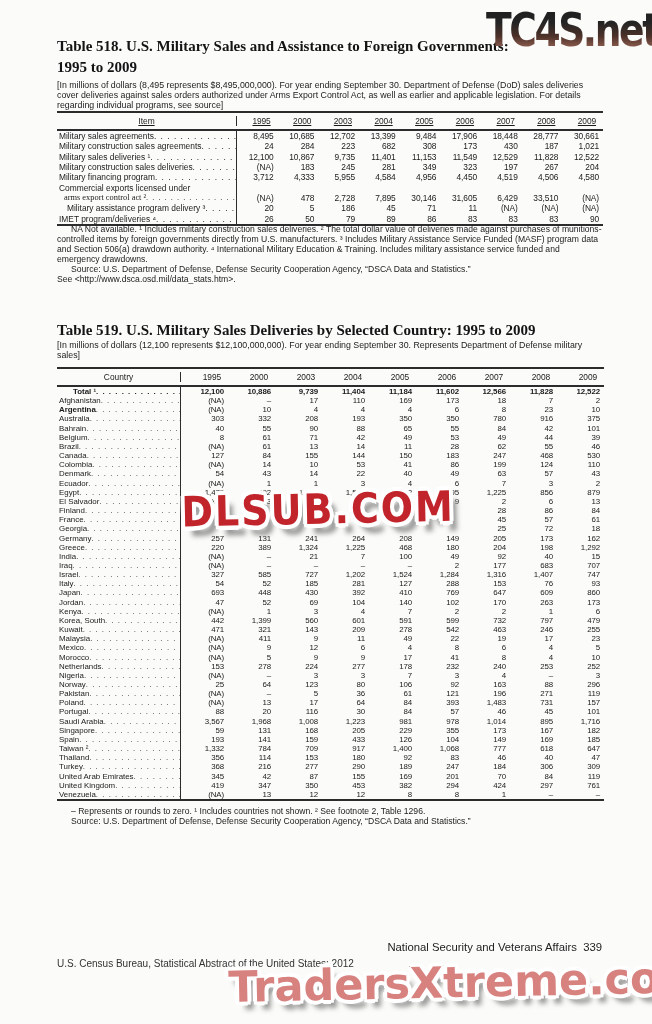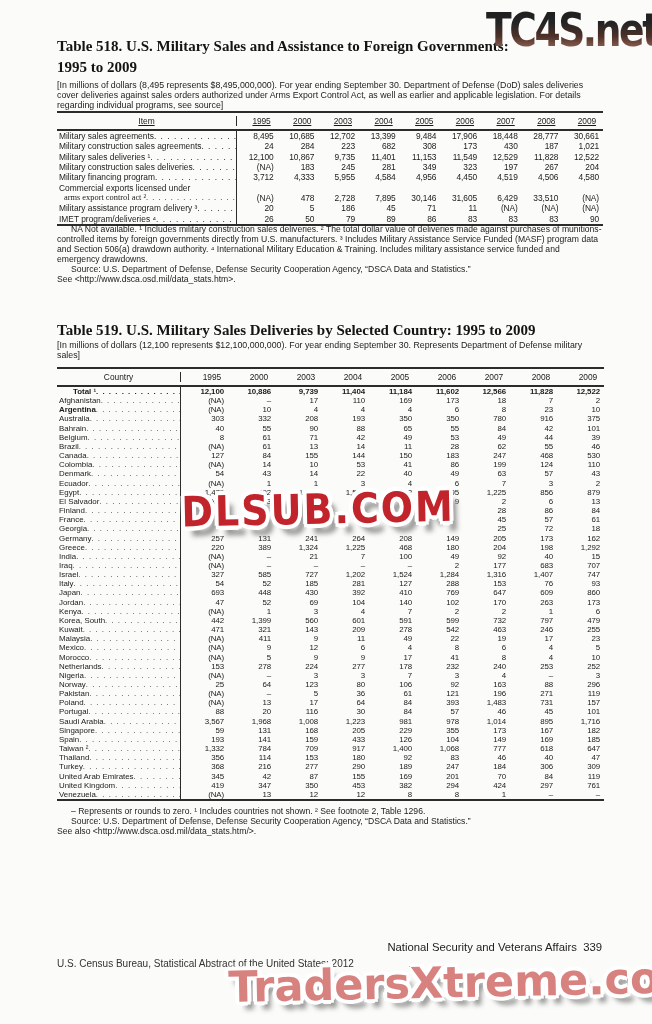--- a/index.html
+++ b/index.html
@@ -178,21 +178,21 @@
           <div class="c-num">2,728</div>
           <div class="c-num">7,895</div>
           <div class="c-num">30,146</div>
           <div class="c-num">31,605</div>
           <div class="c-num">6,429</div>
           <div class="c-num">33,510</div>
           <div class="c-num">(NA)</div>
         </div>
         <div class="t-row">
           <div class="c-label">
-            <div style="display: inline;">Military assistance program delivery ³</div>
+            <div style="display: inline; margin-left: 8px;">Military assistance program delivery ³</div>
             <div class="dots"></div>
           </div>
           <div class="c-num">20</div>
           <div class="c-num">5</div>
           <div class="c-num">186</div>
           <div class="c-num">45</div>
           <div class="c-num">71</div>
           <div class="c-num">11</div>
           <div class="c-num">(NA)</div>
           <div class="c-num">(NA)</div>
@@ -913,21 +913,20 @@
           <div class="c-num">1</div>
           <div class="c-num">–</div>
           <div class="c-num">–</div>
         </div>
       </div>
   </div>
 
   <div class="abs footnote-block" style="left:57px;top:806px;width:546px;">
     <div class="fn-indent">– Represents or rounds to zero. ¹ Includes countries not shown. ² See footnote 2, Table 1296.</div>
     <div class="fn-indent">Source: U.S. Department of Defense, Defense Security Cooperation Agency, “DSCA Data and Statistics.”</div>
-    <div>See also &lt;http://www.dsca.osd.mil/data_stats.htm/&gt;.</div>
   </div>
 
   <div class="abs footer-right" style="right:50px;top:941px;text-align:right;">
     <span>National Security and Veterans Affairs</span>&nbsp;&nbsp;<span>339</span>
   </div>
   <div class="abs footer-left" style="left:57px;top:958px;">U.S. Census Bureau, Statistical Abstract of the United States: 2012</div>
 
   <div class="abs wm wm-tc4s">TC4S.net</div>
   <div class="abs wm wm-dlsub">DLSUB.COM</div>
   <div class="abs wm wm-traders">TradersXtreme.com</div>

